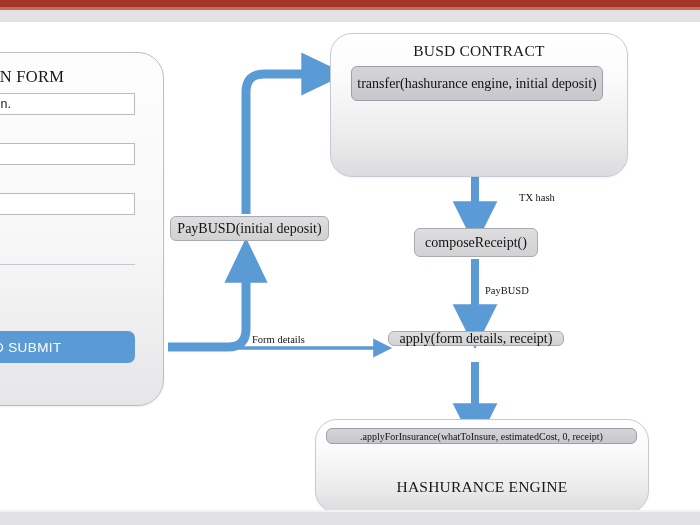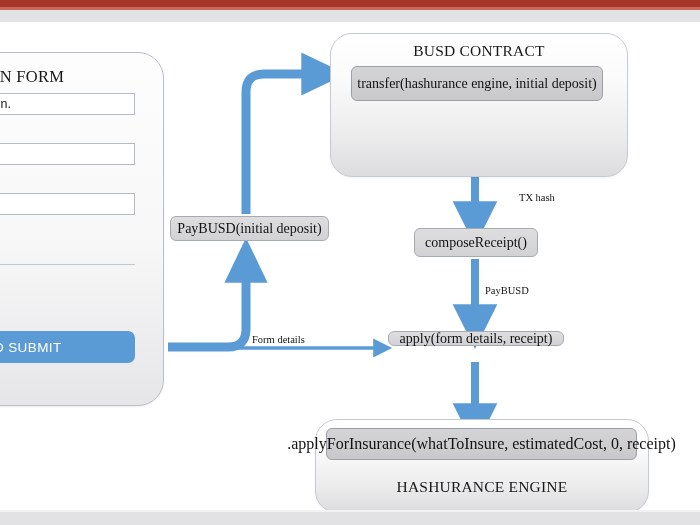--- a/index.html
+++ b/index.html
@@ -85,21 +85,21 @@
     white-space:nowrap;box-sizing:border-box;
   }
   .mbox-light{
     background:linear-gradient(180deg,#dededf 0%,#d2d2d4 100%);
     border:1.2px solid #a6abb3;
   }
   .box-transfer{left:351px;top:66px;width:252px;height:35px;}
   .box-paybusd{left:170px;top:216px;width:159px;height:25px;}
   .box-compose{left:414px;top:228px;width:124px;height:29px;font-family:Liberation Serif, serif;}
   .box-apply{left:388px;top:331px;width:176px;height:15px;}
-  .box-applyfor{left:326px;top:428px;width:311px;height:32px;font-size:16px;}
+  .box-applyfor{left:326px;top:428px;width:311px;height:16px;font-size:10px;}
 
   
   .alabel{
     position:absolute;font-family:"Liberation Serif", serif;
     font-size:10.5px;color:#131315;white-space:nowrap;
   }
   .lbl-tx{left:485px;top:192px;margin-left:34px;}
   .lbl-receipt{left:485px;top:285px;}
   .lbl-form{left:252px;top:334px;}
 

